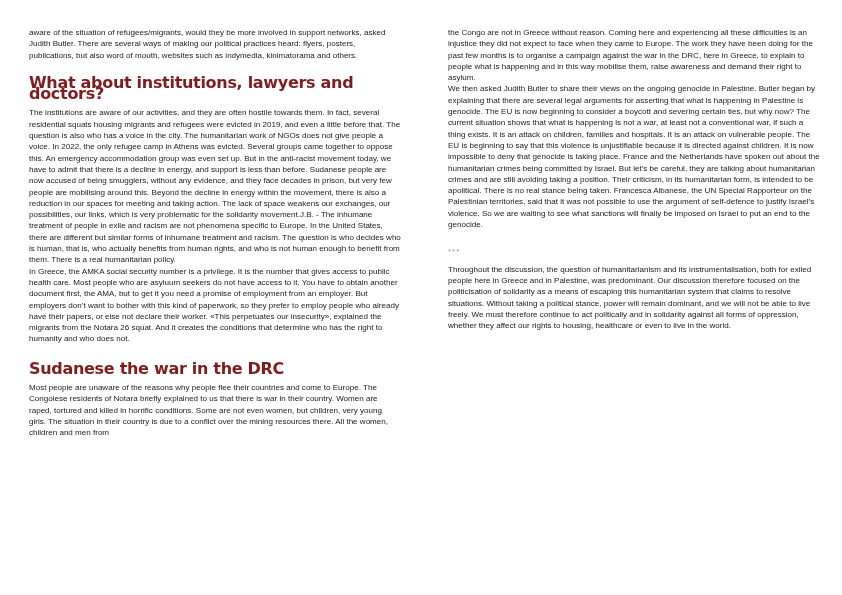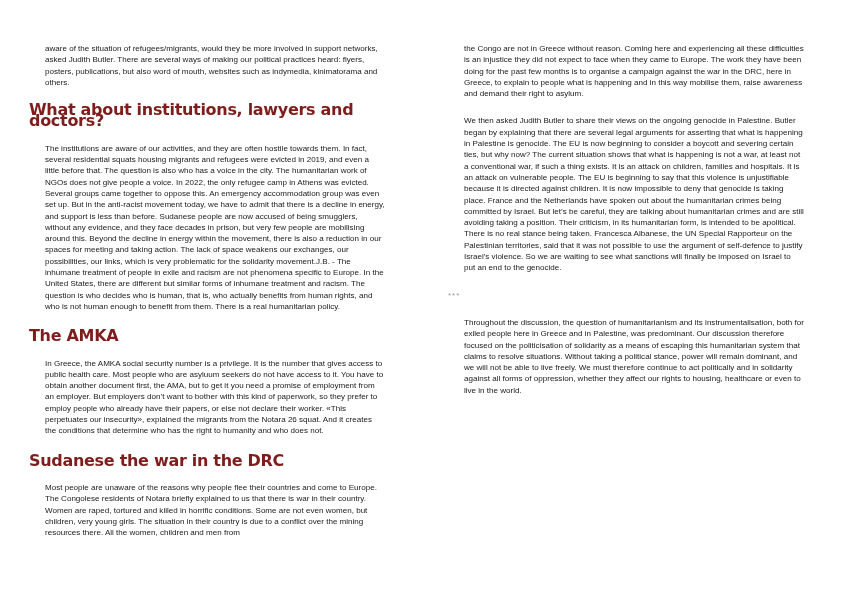--- a/index.html
+++ b/index.html
@@ -1,37 +1,36 @@
 <!DOCTYPE html>
 <html><head>
   <meta charset="utf-8">
   <style>
     html, body { margin: 0; padding: 0; background: #ffffff; }
     body { width: 842px; height: 595px; position: relative; overflow: hidden; color: #1a1a1a; }
     .col { position: absolute; top: 27px; width: 372px; font-family: "Liberation Sans", sans-serif; font-size: 8.05px; line-height: 11.3px; }
     .col-left { left: 29px; }
     .col-right { left: 448px; }
-    p { margin: 16px; }
+    p { margin: 0; }
     h2 { font-family: "DejaVu Sans", sans-serif; font-weight: bold; font-size: 16px; letter-spacing: -0.3px; margin: 0; color: #7f1d1d; }
     .h-inst { margin-top: 16px; margin-bottom: 8px; }
     .h-amka { margin-top: 18px; margin-bottom: 8px; }
     .h-drc { margin-top: 18px; margin-bottom: 8px; }
     .h-pal { margin-top: 17px; margin-bottom: 8px; }
     .sep { color: #9a9a9a; font-size: 8px; margin-top: 16px; margin-bottom: 6px; letter-spacing: 1px; }
   </style>
 </head>
 <body>
 
 <div class="col col-left">
   <p>aware of the situation of refugees/migrants, would they be more involved in support networks, asked Judith Butler. There are several ways of making our political practices heard: flyers, posters, publications, but also word of mouth, websites such as indymedia, kinimatorama and others.</p>
 
   <h2 class="h-inst">What about institutions, lawyers and doctors?</h2>
   <p>The institutions are aware of our activities, and they are often hostile towards them. In fact, several residential squats housing migrants and refugees were evicted in 2019, and even a little before that. The question is also who has a voice in the city. The humanitarian work of NGOs does not give people a voice. In 2022, the only refugee camp in Athens was evicted. Several groups came together to oppose this. An emergency accommodation group was even set up. But in the anti-racist movement today, we have to admit that there is a decline in energy, and support is less than before. Sudanese people are now accused of being smugglers, without any evidence, and they face decades in prison, but very few people are mobilising around this. Beyond the decline in energy within the movement, there is also a reduction in our spaces for meeting and taking action. The lack of space weakens our exchanges, our possibilities, our links, which is very problematic for the solidarity movement.J.B. - The inhumane treatment of people in exile and racism are not phenomena specific to Europe. In the United States, there are different but similar forms of inhumane treatment and racism. The question is who decides who is human, that is, who actually benefits from human rights, and who is not human enough to benefit from them. There is a real humanitarian policy.</p>
 
-  <h2 class="h-amka">The AMKA</h2>
   <p>In Greece, the AMKA social security number is a privilege. It is the number that gives access to public health care. Most people who are asyluum seekers do not have access to it. You have to obtain another document first, the AMA, but to get it you need a promise of employment from an employer. But employers don’t want to bother with this kind of paperwork, so they prefer to employ people who already have their papers, or else not declare their worker. «This perpetuates our insecurity», explained the migrants from the Notara 26 squat. And it creates the conditions that determine who has the right to humanity and who does not.</p>
 
   <h2 class="h-drc">Sudanese the war in the DRC</h2>
   <p>Most people are unaware of the reasons why people flee their countries and come to Europe. The Congolese residents of Notara briefly explained to us that there is war in their country. Women are raped, tortured and killed in horrific conditions. Some are not even women, but children, very young girls. The situation in their country is due to a conflict over the mining resources there. All the women, children and men from</p>
 </div>
 
 <div class="col col-right">
   <p>the Congo are not in Greece without reason. Coming here and experiencing all these difficulties is an injustice they did not expect to face when they came to Europe. The work they have been doing for the past few months is to organise a campaign against the war in the DRC, here in Greece, to explain to people what is happening and in this way mobilise them, raise awareness and demand their right to asylum.</p>
 
   <p>We then asked Judith Butler to share their views on the ongoing genocide in Palestine. Butler began by explaining that there are several legal arguments for asserting that what is happening in Palestine is genocide. The EU is now beginning to consider a boycott and severing certain ties, but why now? The current situation shows that what is happening is not a war, at least not a conventional war, if such a thing exists. It is an attack on children, families and hospitals. It is an attack on vulnerable people. The EU is beginning to say that this violence is unjustifiable because it is directed against children. It is now impossible to deny that genocide is taking place. France and the Netherlands have spoken out about the humanitarian crimes being committed by Israel. But let’s be careful, they are talking about humanitarian crimes and are still avoiding taking a position. Their criticism, in its humanitarian form, is intended to be apolitical. There is no real stance being taken. Francesca Albanese, the UN Special Rapporteur on the Palestinian territories, said that it was not possible to use the argument of self-defence to justify Israel’s violence. So we are waiting to see what sanctions will finally be imposed on Israel to put an end to the genocide.</p>

